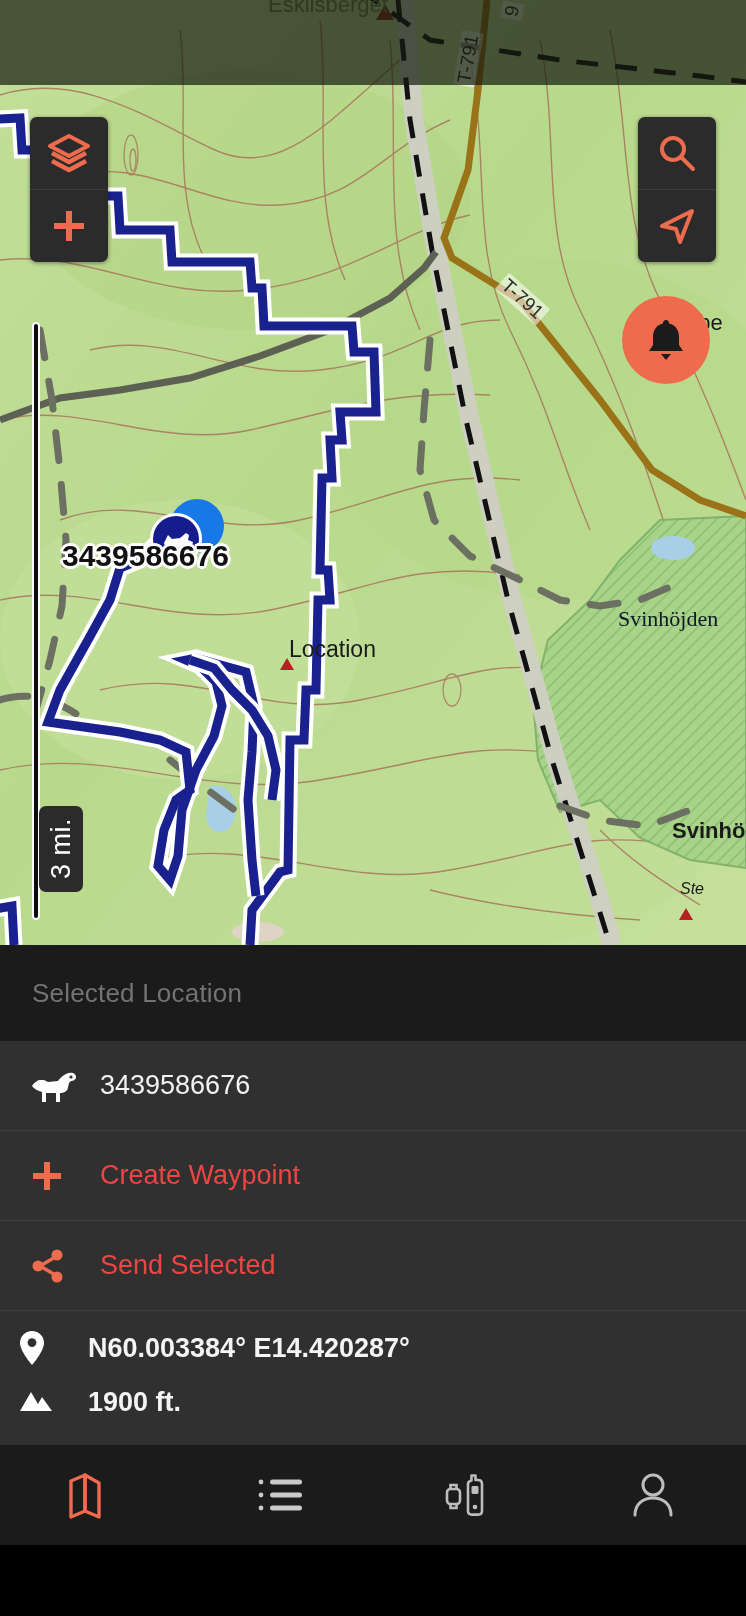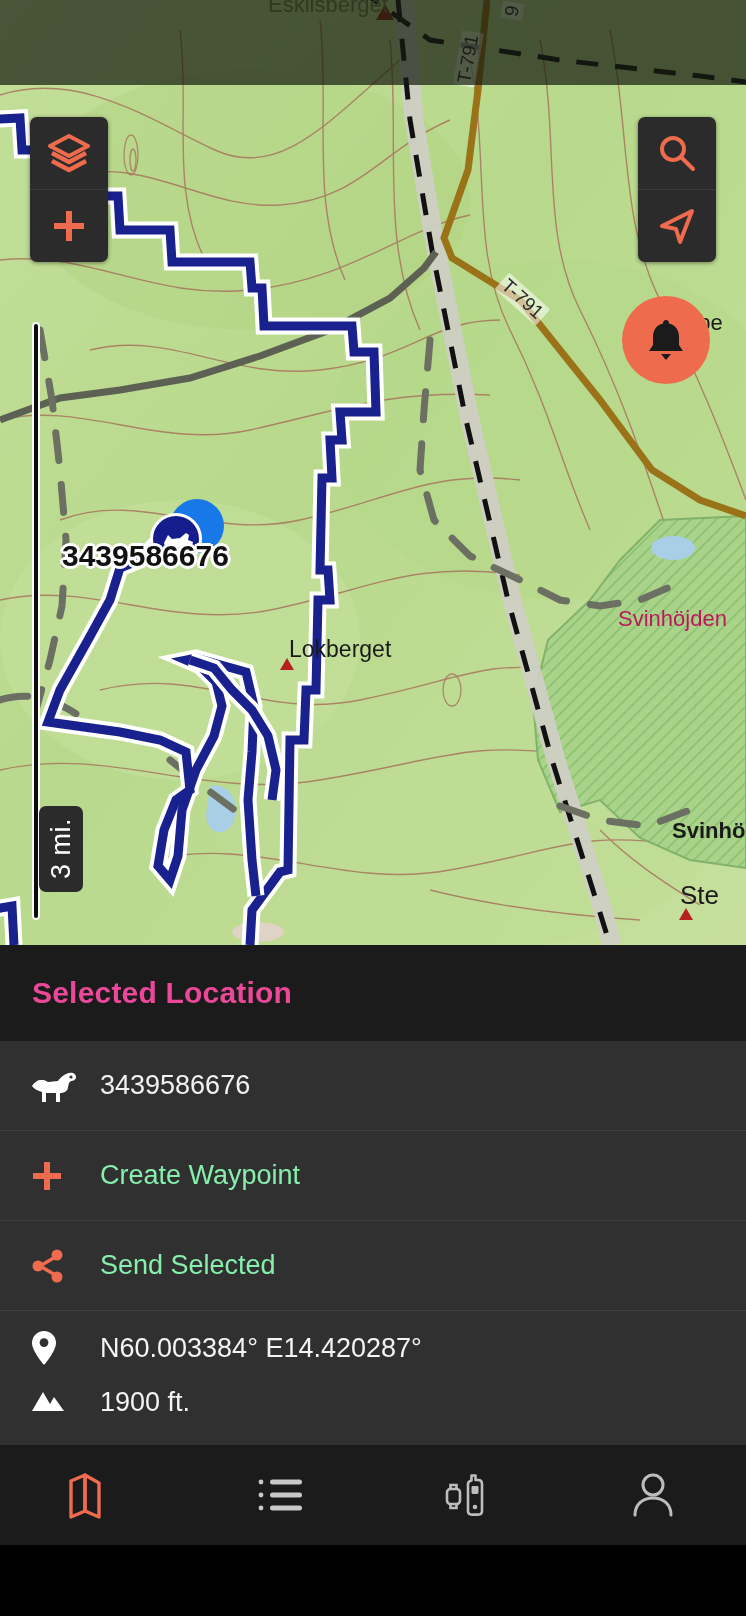--- a/index.html
+++ b/index.html
@@ -40,21 +40,21 @@
   
   .map-label {
     position: absolute;
     color: #1a1a1a;
     font-size: 21px;
     font-family: "Liberation Sans", sans-serif;
     white-space: nowrap;
     z-index: 4;
   }
   .map-label.dark-strip { color:#30391f; z-index:7; }
-  .map-label.green { color:#be185d; }
+  .map-label.green { color:#0f172a;font-family:Liberation Serif, serif; }
   .road-label {
     position: absolute;
     font-size: 19px;
     color: #2a2a2a;
     background: rgba(255,255,255,0.55);
     padding: 0 3px;
     border-radius: 2px;
     white-space: nowrap;
     z-index: 4;
   }
@@ -161,23 +161,23 @@
     background: #303030;
   }
   #sheet-header {
     height: 96px;
     background: #1b1b1b;
     display: flex;
     align-items: center;
     padding-left: 32px;
   }
   #sheet-title {
-    color: #ec4899;
-    font-size: 30px;
-    font-weight: bold;
+    color: #737373;
+    font-size: 26px;
+    font-weight: normal;
     letter-spacing: .2px;
   }
   .sheet-row {
     height: 90px;
     display: flex;
     align-items: center;
     padding-left: 30px;
     border-bottom: 1px solid #3e3e3e;
     box-sizing: border-box;
   }
@@ -186,24 +186,25 @@
     display: flex;
     align-items: center;
     justify-content: flex-start;
     flex: 0 0 auto;
   }
   .row-text {
     font-size: 27px;
     color: #f2f2f2;
     margin-left: 14px;
   }
-  .row-text.accent { color: #86efac; }
+  .row-text.accent { color: #ef4444; }
   #coords-block {
-    padding-left: 30px;
+    padding-left: 18px;
     padding-top: 10px;
+    font-weight: bold;
   }
   .coord-line {
     display: flex;
     align-items: center;
     height: 54px;
   }
   .coord-line .row-icon { width: 56px; }
   .coord-line .row-text { font-size: 27px; color: #f4f4f4; margin-left: 14px; }
 
   
@@ -323,24 +324,24 @@
       <polygon points="287,658 294,670 280,670" fill="#b52020"></polygon>
       <polygon points="686,908 693,920 679,920" fill="#b52020"></polygon>
       <polygon points="385,4 394,20 376,20" fill="#8e2c1c"></polygon>
     </g>
   </svg>
 
   <div id="map-top-shade"></div>
 
   <div id="map-labels">
       <div class="map-label dark-strip" style="left: 268px; top: -8px; font-size: 22px;">Eskilsberget</div>
-      <div class="map-label" style="left: 289px; top: 636px; font-size: 23px;">Lokberget</div>
+      <div class="map-label" style="left: 289px; top: 636px; font-size: 23px;">Location</div>
       <div class="map-label green" style="left: 618px; top: 606px; font-size: 22px;">Svinhöjden</div>
       <div class="map-label" style="left: 672px; top: 818px; font-size: 22px; font-weight: bold;">Svinhö</div>
-      <div class="map-label" style="left: 680px; top: 880px; font-size: 26px;">Ste</div>
+      <div class="map-label" style="left: 680px; top: 880px; font-size: 16px; font-style: italic;">Ste</div>
       <div class="map-label" style="left: 686px; top: 310px; font-size: 22px;">gbe</div>
     </div>
   <div id="map-road-labels">
       <div class="road-label" style="left: 441px; top: 48px; transform: rotate(-80deg);">T-791</div>
       <div class="road-label" style="left: 495px; top: 288px; transform: rotate(42deg);">T-791</div>
       <div class="road-label" style="left: 504px; top: 0px; transform: rotate(-80deg);">9</div>
     </div>
 
   <div id="dog-marker">
     <div class="halo"></div>

